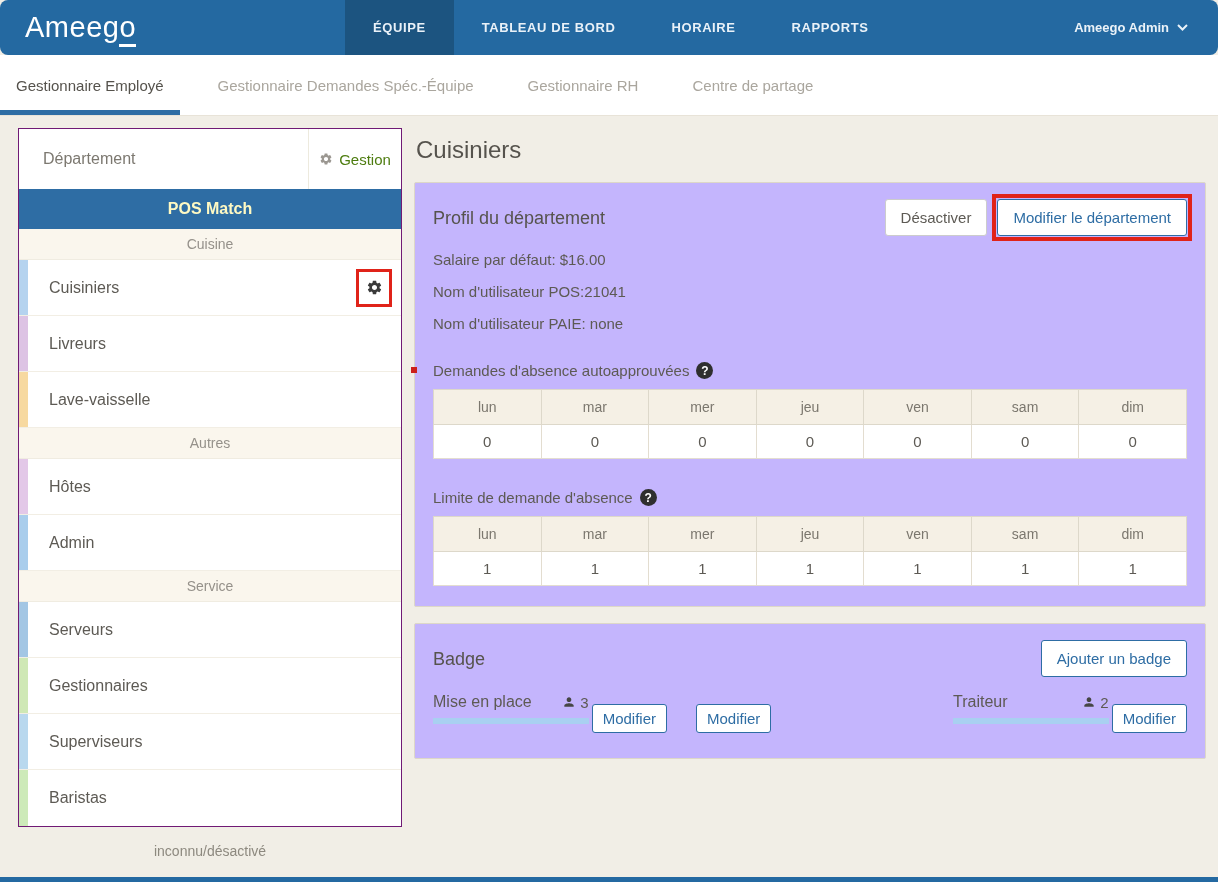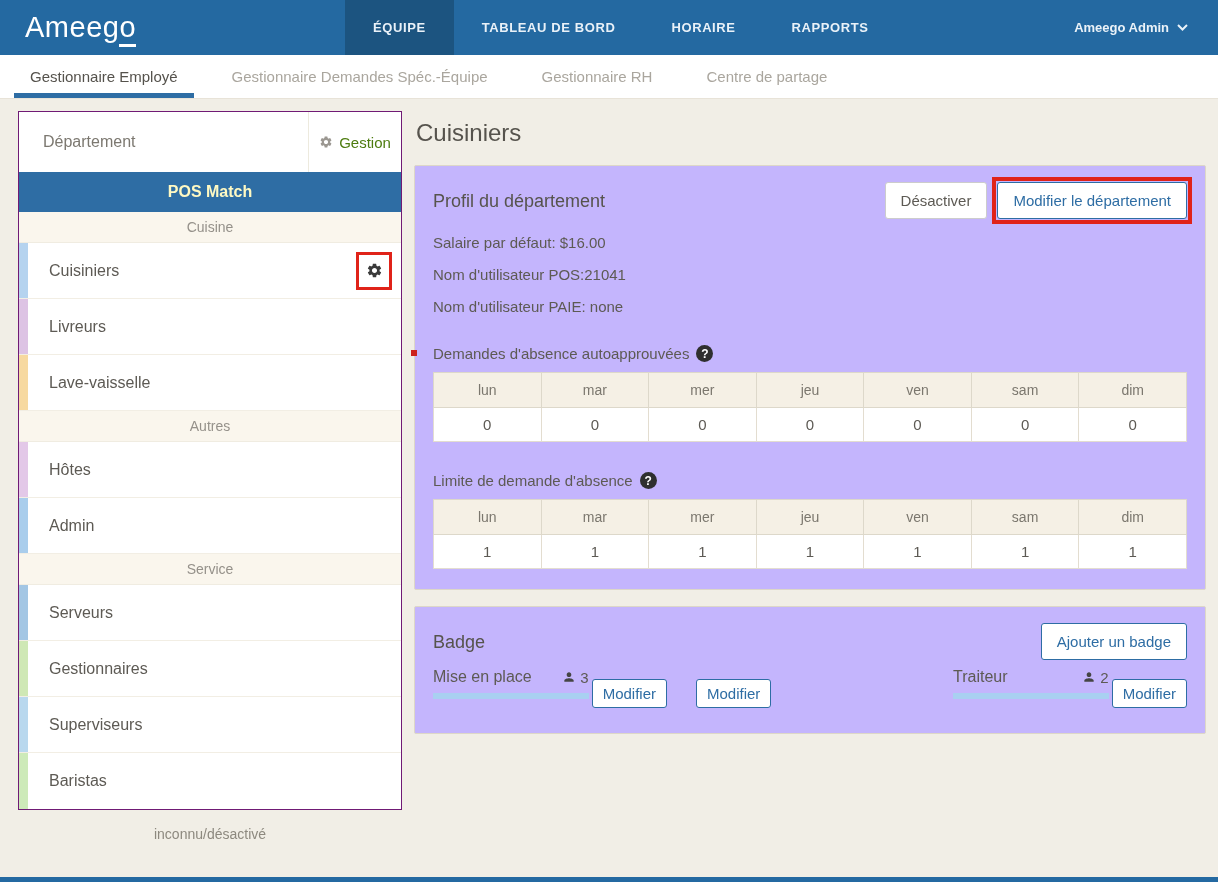--- a/index.html
+++ b/index.html
@@ -6,33 +6,33 @@
   * { box-sizing: border-box; margin: 0; padding: 0; }
   html, body { width: 1218px; height: 882px; overflow: hidden; }
   body {
     font-family: "Liberation Sans", "DejaVu Sans", sans-serif;
     background: #f1eee6;
     position: relative;
     color: #5d5a54;
   }
 
   
-  .navbar { height: 55px; background: #2469a1; display: flex; align-items: stretch; }
+  .navbar { height: 55px; background: #2469a1; display: flex; align-items: stretch; border-radius: 8px; }
   .brand { width: 345px; display: flex; align-items: center; padding-left: 25px; }
   .brand-text { color: #fff; font-size: 29px; letter-spacing: .5px; }
   .brand-text .u { border-bottom: 3px solid #fff; padding-bottom: 1px; }
   .nav-items { display: flex; align-items: stretch; }
   .nav-item { display: flex; align-items: center; padding: 0 28px; color: #e9f1f8;
               font-size: 13px; font-weight: bold; letter-spacing: .6px; cursor: pointer; }
   .nav-item.active { background: #1c5480; }
   .user-menu { margin-left: auto; display: flex; align-items: center; gap: 8px;
                padding-right: 30px; color: #eaf2f8; font-size: 13px; font-weight: bold; cursor: pointer; }
 
   
-  .tabbar { height: 44px; background: #fff; display: flex; padding-left: 14px;
+  .tabbar { height: 61px; background: #fff; display: flex; padding-left: 0;
             border-bottom: 1px solid #e8e3d8; }
   .tab { position: relative; display: flex; align-items: center; padding: 0 16px;
          margin-right: 22px; font-size: 15px; color: #aaa69e; cursor: pointer; white-space: nowrap; }
   .tab.active { color: #55524c; }
   .tab.active::after { content: ""; position: absolute; left: 0; right: 0; bottom: 0;
                        height: 5px; background: #2e6da4; }
 
   
   .content { display: flex; gap: 12px; padding: 12px 12px 0 18px; align-items: flex-start; }
 
@@ -79,21 +79,21 @@
                color: #fff; font-size: 12px; font-weight: bold; align-items: center;
                justify-content: center; cursor: pointer; flex: none; }
 
   table.week-table { width: 100%; border-collapse: collapse; }
   .week-table th { background: #f5f0e5; color: #7b776e; font-weight: 400; font-size: 14px;
                    padding: 9px 4px; border: 1px solid #ddd8ca; width: 14.28%; text-align: center; }
   .week-table td { background: #fff; color: #5d5a54; font-size: 15px; padding: 8px 4px;
                    border: 1px solid #e3ddd0; text-align: center; }
 
   .badge-panel { margin-top: 16px; padding-bottom: 34px; }
-  .badge-row { display: flex; gap: 26px; margin-top: 8px; }
+  .badge-row { display: flex; gap: 26px; margin-top: 16px; }
   .badge-item { width: 250px; display: flex; align-items: flex-end; }
   .badge-info { flex: 1; display: flex; justify-content: space-between; align-items: center;
                 border-bottom: 6px solid #a9d0f1; padding-bottom: 7px; }
   .badge-name { font-size: 16px; color: #5d5a54; }
   .badge-count { display: flex; align-items: center; gap: 4px; font-size: 15px; color: #5d5a54; }
   .btn-modify { font-size: 15px; padding: 5px 10px; margin-left: 3px; transform: translateY(9px); }
 
   .bottom-strip { position: absolute; left: 0; right: 0; bottom: 0; height: 5px; background: #2469a1; }
 
   .icon-svg { display: block; }

